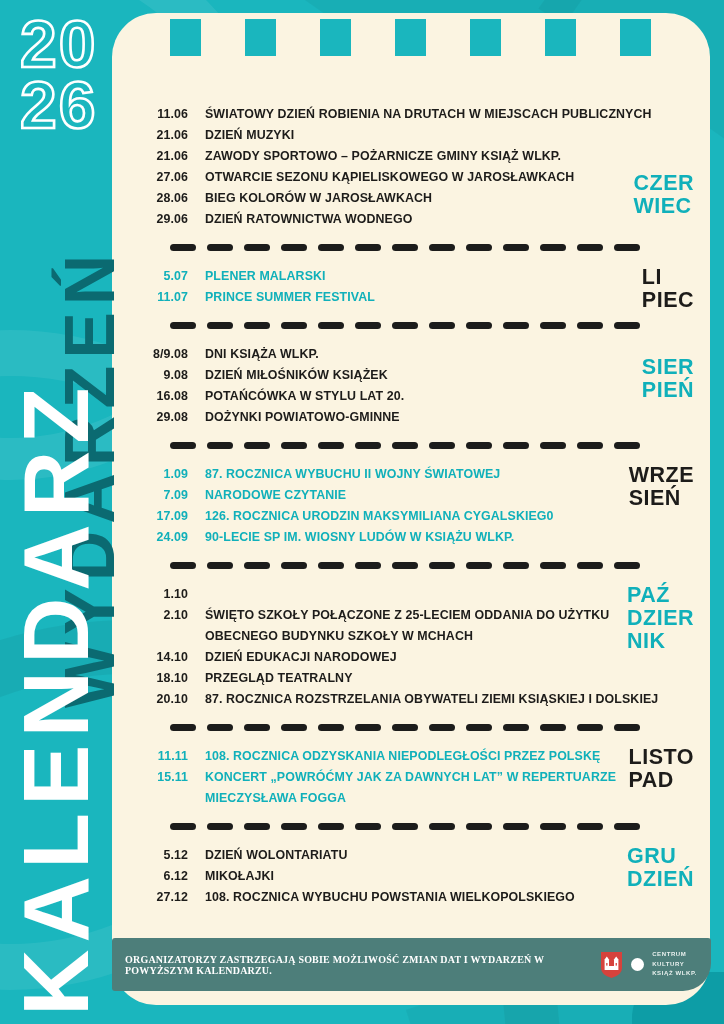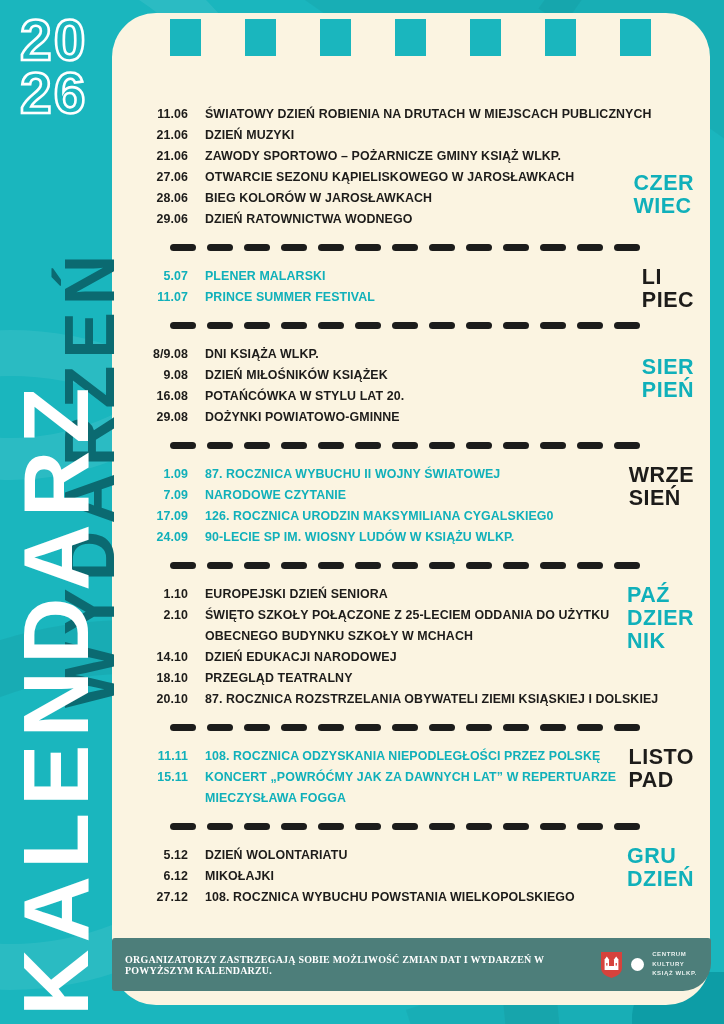--- a/index.html
+++ b/index.html
@@ -20,21 +20,21 @@
   .ring.r3{width:860px;height:860px;left:-300px;top:620px;border:54px solid rgba(0,0,0,.05);}
   .wedge{position:absolute;background:rgba(0,0,0,.045);pointer-events:none;}
   .wedge.w1{width:260px;height:160px;left:300px;top:-90px;transform:rotate(35deg);}
   .wedge.w2{width:300px;height:170px;left:560px;top:-60px;transform:rotate(35deg);}
   .wedge.w3{width:300px;height:140px;left:420px;top:960px;transform:rotate(-18deg);background:rgba(0,0,0,.04);}
   .corner-dark{position:absolute;right:0;bottom:0;width:92px;height:52px;
     background:#0d9da6;border-top-left-radius:46px;}
   
   .year{
     position:absolute;left:20px;top:14px;z-index:3;
-    font-size:57px;font-weight:800;line-height:.93;letter-spacing:2px;
+    font-size:66px;font-weight:800;line-height:.93;letter-spacing:2px;
     color:transparent;-webkit-text-stroke:2.6px var(--white,#fff);
   }
   .year span{display:block;}
   .vword{position:absolute;transform-origin:0 0;transform:rotate(-90deg);
     white-space:nowrap;font-weight:800;z-index:2;}
   .vword.wydarzen{left:50px;top:708px;font-size:70px;letter-spacing:7px;color:var(--dark-teal,#0b6a71);}
   .vword.kalendarz{left:4px;top:1016px;font-size:92px;letter-spacing:7px;color:var(--white,#fff);}
   
   .panel{
     position:absolute;left:112px;top:13px;width:598px;height:992px;z-index:1;
@@ -250,21 +250,20 @@
         <span class="dash"></span>
         <span class="dash"></span>
         <span class="dash"></span>
         <span class="dash"></span>
         <span class="dash"></span>
       </div>
       <div class="section sec-pazdziernik">
     <div class="rows c-ink">
           <div class="row">
             <div class="date">1.10</div>
-            <div class="etext">EUROPEJSKI DZIEŃ SENIORA</div>
           </div>
           <div class="row">
             <div class="date">2.10</div>
             <div class="etext">ŚWIĘTO SZKOŁY POŁĄCZONE Z 25-LECIEM ODDANIA DO UŻYTKU
 OBECNEGO BUDYNKU SZKOŁY W MCHACH</div>
           </div>
           <div class="row">
             <div class="date">14.10</div>
             <div class="etext">DZIEŃ EDUKACJI NARODOWEJ</div>
           </div>

